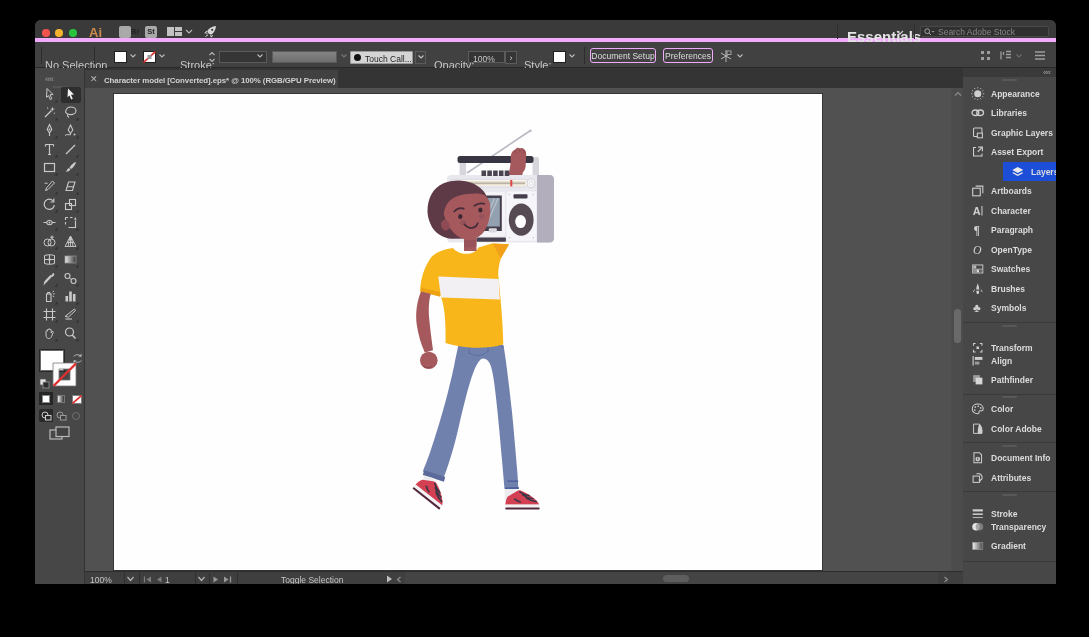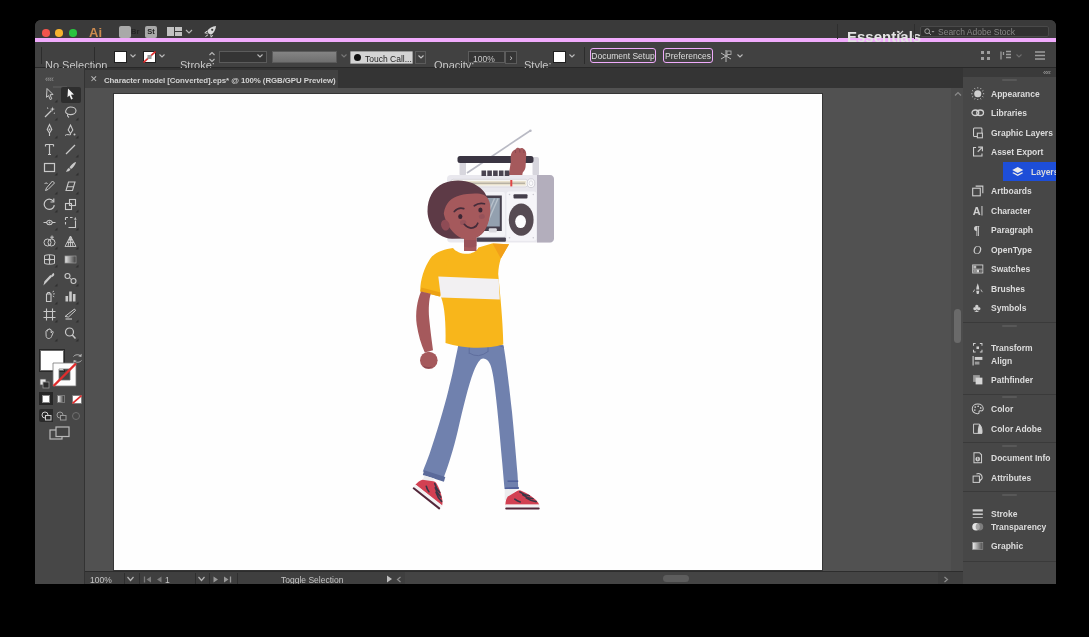--- a/index.html
+++ b/index.html
@@ -700,16 +700,16 @@
 <div class="prow" style="top:468.2px;">
 <svg class="pi" viewBox="0 0 16 16">
           <defs>
             <linearGradient id="gp" x1="0" y1="0" x2="1" y2="0">
               <stop offset="0" stop-color="#ededed"></stop>
               <stop offset="1" stop-color="#4a4a4a"></stop>
             </linearGradient>
           </defs>
           <rect x="2" y="4" width="12" height="8.5" fill="url(#gp)" stroke="#9a9a9a" stroke-width="0.7"></rect>
         </svg>
-<div class="pl">Graphic</div>
+<div class="pl">Gradient</div>
       </div>
 <div class="psep" style="top:493.0px;"></div>
 </div>
 </div>
 </body></html>

